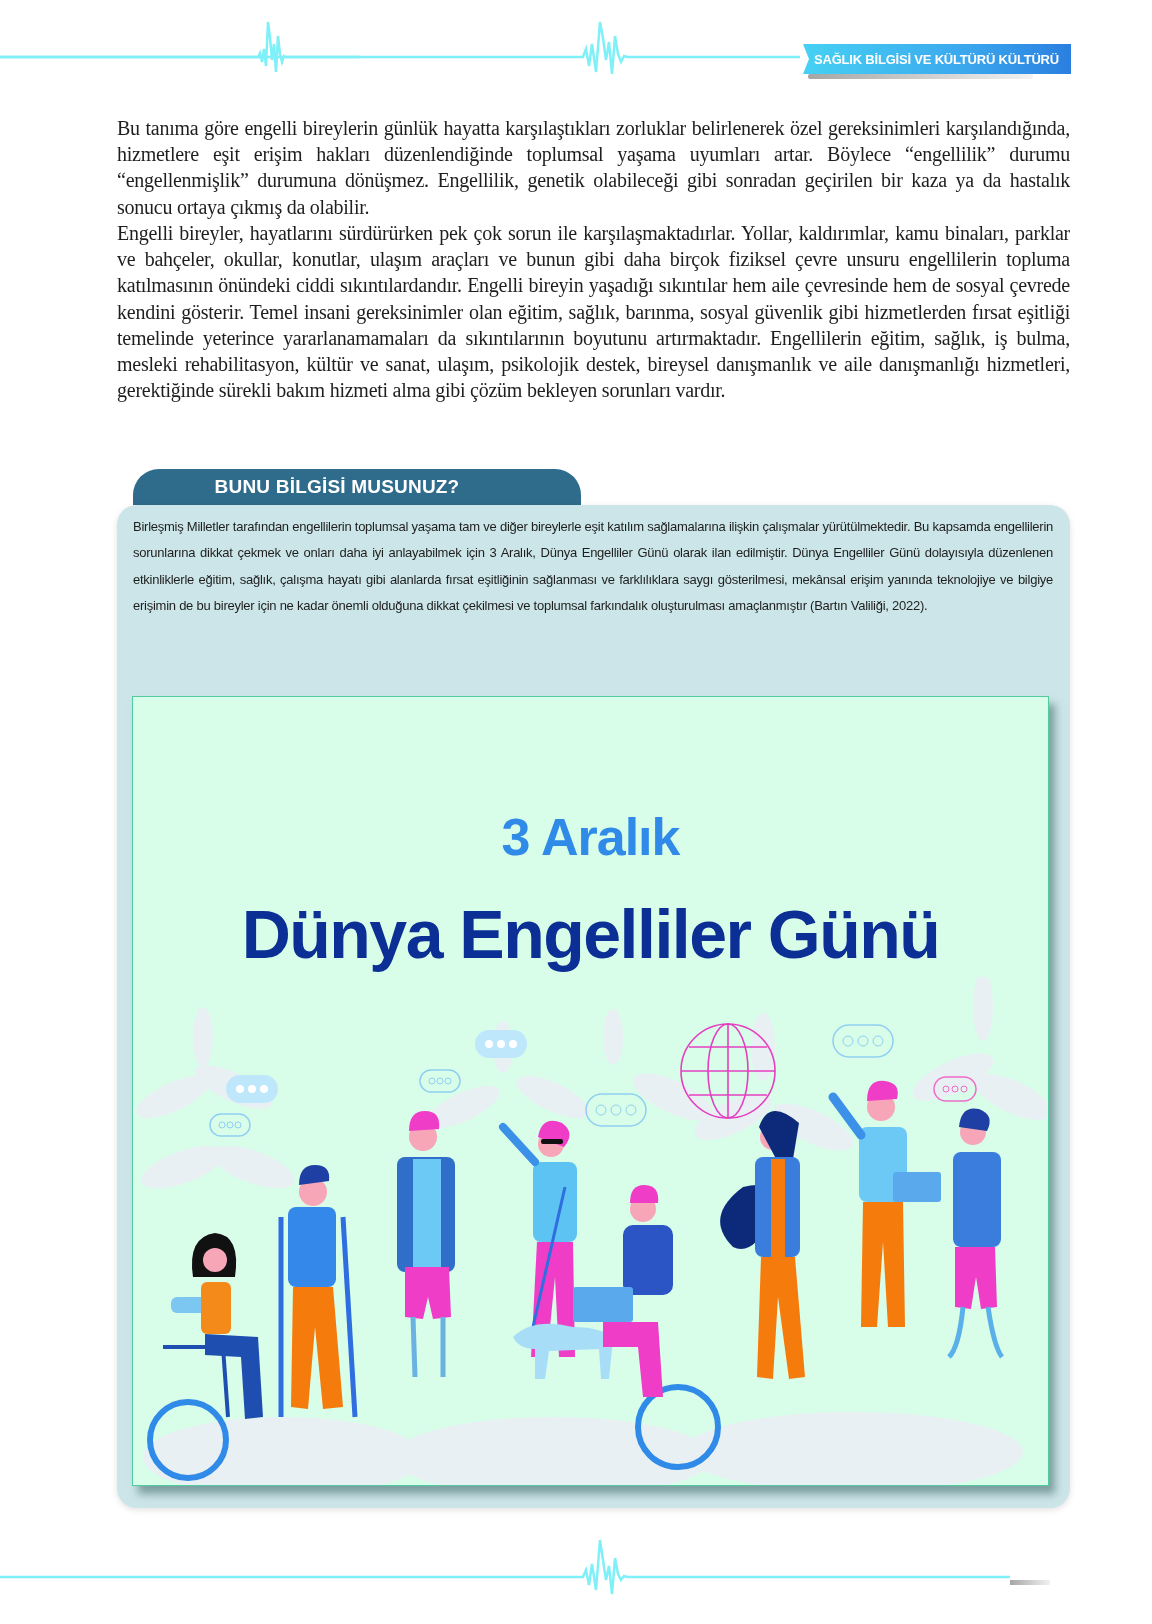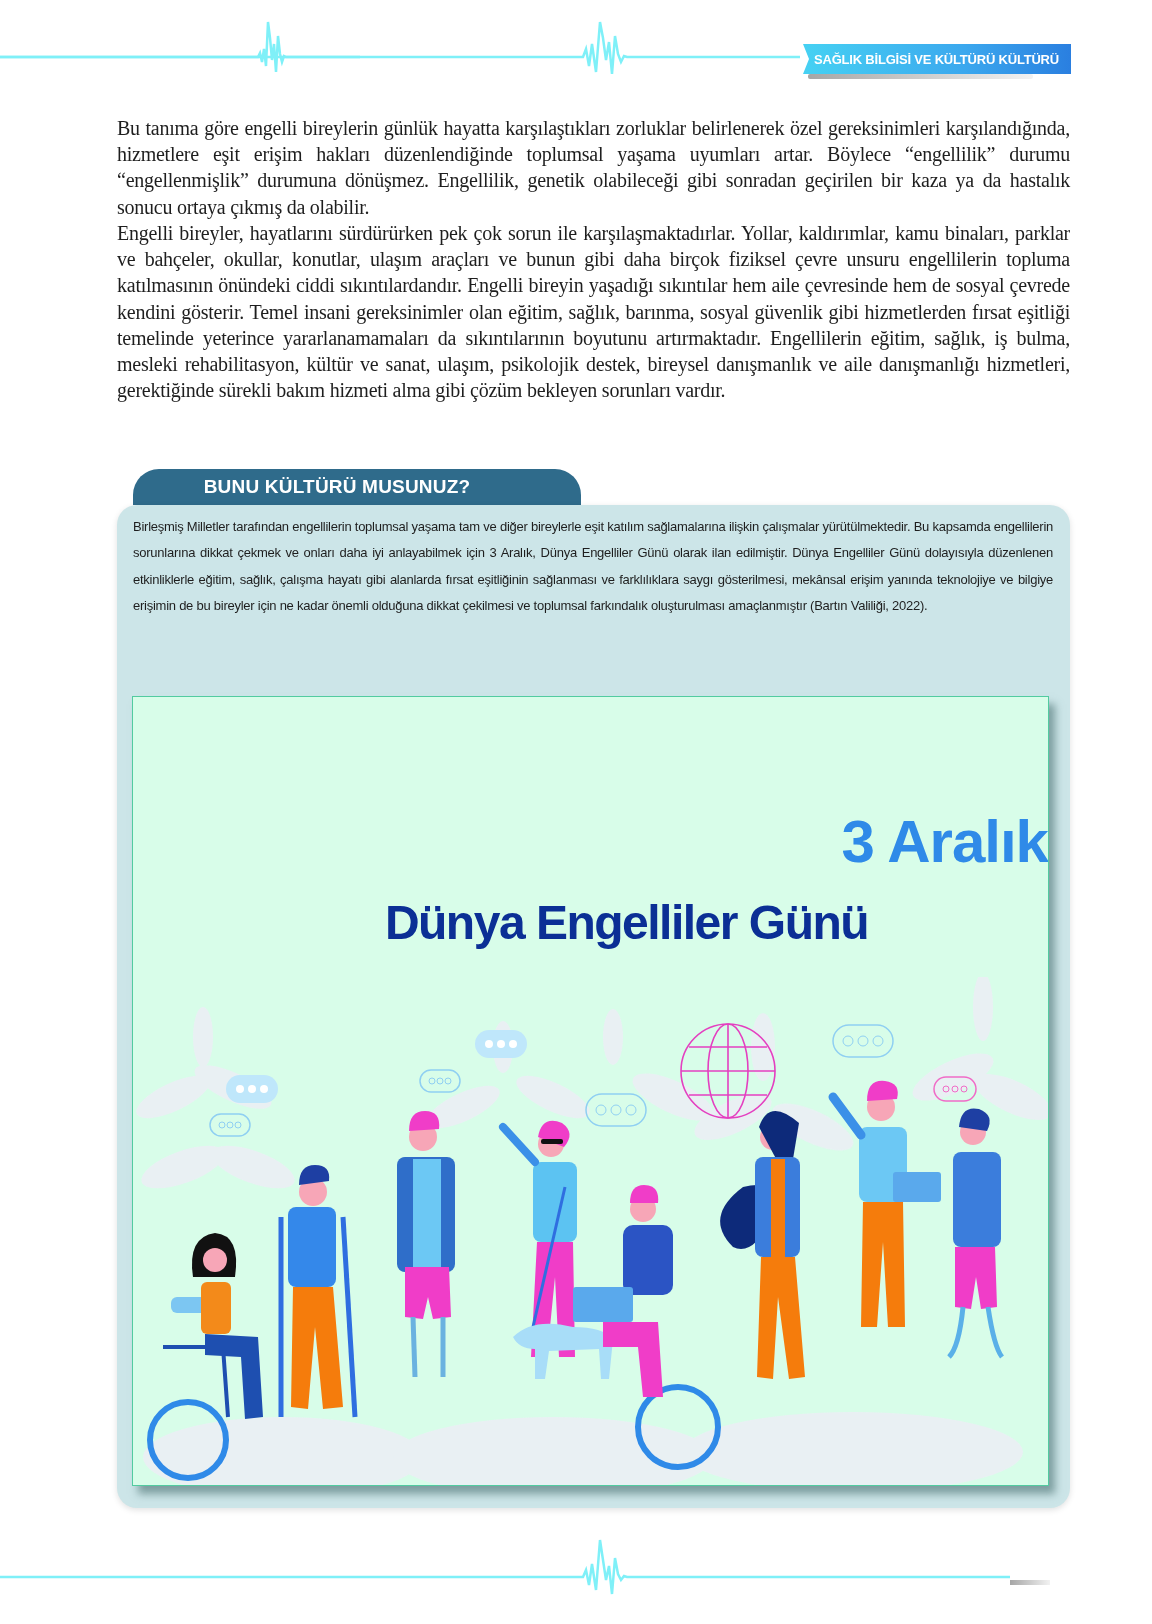--- a/index.html
+++ b/index.html
@@ -31,42 +31,42 @@
 
     
     .info-tab { position: absolute; top: 469px; left: 133px; width: 448px; height: 36px; background: #2f6b8b;
       border-radius: 26px 26px 0 0; display: flex; align-items: center; justify-content: center; }
     .info-tab span { color: #ffffff; font-weight: bold; font-size: 19px; letter-spacing: 0.2px; padding-right: 40px; }
 
     .info-box { position: absolute; top: 505px; left: 117px; width: 953px; height: 1003px; background: #cce5e8; border-radius: 20px; box-shadow: 0 2px 6px rgba(0,0,0,0.12); }
     .info-text { position: absolute; top: 514px; left: 133px; width: 920px; font-size: 13px; line-height: 26.4px; text-align: justify; letter-spacing: -0.25px; }
 
     .poster { position: absolute; top: 696px; left: 132px; width: 917px; height: 790px; background: #d8fde9; border: 1.5px solid #52cba0; box-sizing: border-box; box-shadow: 6px 8px 8px rgba(60,100,100,0.55); overflow: hidden; }
-    .poster-title-1 { position: absolute; top: 110px; left: 0; width: 100%; text-align: right; font-size: 60px; font-weight: bold; color: #2f8ae8; letter-spacing: -1px; }
-    .poster-title-2 { position: absolute; top: 198px; left: 0; width: 100%; text-align: center; font-size: 48px; font-weight: bold; color: #0b2f95; letter-spacing: -1.5px; padding-left: 36px; }
+    .poster-title-1 { position: absolute; top: 110px; left: 0; width: 100%; text-align: center; font-size: 52px; font-weight: bold; color: #2f8ae8; letter-spacing: -1px; }
+    .poster-title-2 { position: absolute; top: 198px; left: 0; width: 100%; text-align: center; font-size: 68px; font-weight: bold; color: #0b2f95; letter-spacing: -1.5px; }
     .illustration { position: absolute; left: 0; top: 280px; width: 917px; height: 510px; }
   </style>
 </head>
 <body>
 
 <svg class="pulse-line header-line" viewBox="0 0 1152 90" preserveAspectRatio="none">
   <polyline fill="none" stroke="#7ff0f8" stroke-width="2.5" points="0,41 258,41 260,37 262,46 264,33 266,50 268,6 270,22 272,44 274,28 276,56 278,20 280,38 282,46 284,40 286,41 360,41" transform="translate(0,0)"></polyline>
   <polyline fill="none" stroke="#7ff0f8" stroke-width="2.5" points="0,41 520,41"></polyline>
   <polyline fill="none" stroke="#7ff0f8" stroke-width="2.5" points="520,41 583,41 586,33 589,50 592,28 596,56 600,6 603,22 606,44 609,26 612,58 615,20 618,38 621,46 624,40 627,41 800,41"></polyline>
 </svg>
 <div class="header-ribbon">
   <span>SAĞLIK BİLGİSİ VE KÜLTÜRÜ KÜLTÜRÜ</span>
 </div>
 <div class="header-ribbon-shadow"></div>
 
 <p class="paragraph p1" style="margin:0;">Bu tanıma göre engelli bireylerin günlük hayatta karşılaştıkları zorluklar belirlenerek özel gereksinimleri karşılandığında, hizmetlere eşit erişim hakları düzenlendiğinde toplumsal yaşama uyumları artar. Böylece “engellilik” durumu “engellenmişlik” durumuna dönüşmez. Engellilik, genetik olabileceği gibi sonradan geçirilen bir kaza ya da hastalık sonucu ortaya çıkmış da olabilir.</p>
 <p class="paragraph p2" style="margin:0;">Engelli bireyler, hayatlarını sürdürürken pek çok sorun ile karşılaşmaktadırlar. Yollar, kaldırımlar, kamu binaları, parklar ve bahçeler, okullar, konutlar, ulaşım araçları ve bunun gibi daha birçok fiziksel çevre unsuru engellilerin topluma katılmasının önündeki ciddi sıkıntılardandır. Engelli bireyin yaşadığı sıkıntılar hem aile çevresinde hem de sosyal çevrede kendini gösterir. Temel insani gereksinimler olan eğitim, sağlık, barınma, sosyal güvenlik gibi hizmetlerden fırsat eşitliği temelinde yeterince yararlanamamaları da sıkıntılarının boyutunu artırmaktadır. Engellilerin eğitim, sağlık, iş bulma, mesleki rehabilitasyon, kültür ve sanat, ulaşım, psikolojik destek, bireysel danışmanlık ve aile danışmanlığı hizmetleri, gerektiğinde sürekli bakım hizmeti alma gibi çözüm bekleyen sorunları vardır.</p>
 
 <div class="info-tab">
-  <span>BUNU KÜLTÜRÜ MUSUNUZ?</span>
+  <span>BUNU BİLGİSİ MUSUNUZ?</span>
 </div>
 <div class="info-box"></div>
 <p class="info-text" style="margin:0;">Birleşmiş Milletler tarafından engellilerin toplumsal yaşama tam ve diğer bireylerle eşit katılım sağlamalarına ilişkin çalışmalar yürütülmektedir. Bu kapsamda engellilerin sorunlarına dikkat çekmek ve onları daha iyi anlayabilmek için 3 Aralık, Dünya Engelliler Günü olarak ilan edilmiştir. Dünya Engelliler Günü dolayısıyla düzenlenen etkinliklerle eğitim, sağlık, çalışma hayatı gibi alanlarda fırsat eşitliğinin sağlanması ve farklılıklara saygı gösterilmesi, mekânsal erişim yanında teknolojiye ve bilgiye erişimin de bu bireyler için ne kadar önemli olduğuna dikkat çekilmesi ve toplumsal farkındalık oluşturulması amaçlanmıştır (Bartın Valiliği, 2022).</p>
 
 <div class="poster">
   <div class="poster-title-1">3 Aralık</div>
   <div class="poster-title-2">Dünya Engelliler Günü</div>
 
   <svg class="illustration" viewBox="0 0 917 510">
 

